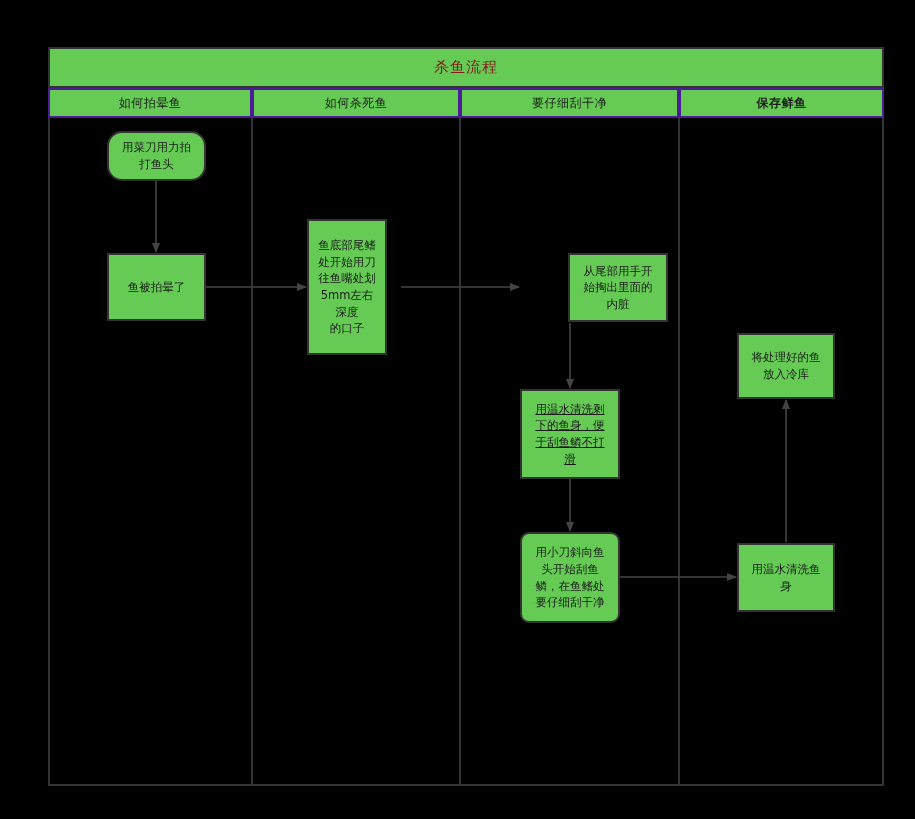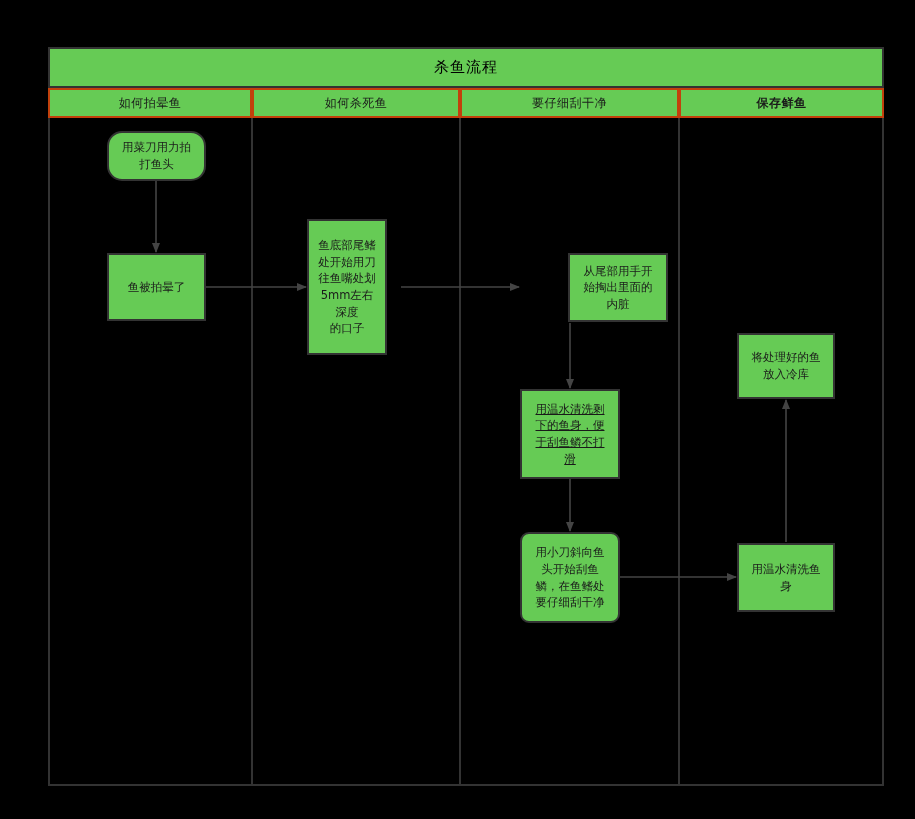--- a/index.html
+++ b/index.html
@@ -37,37 +37,37 @@
     left: 48px;
     top: 47px;
     width: 836px;
     height: 41px;
     box-sizing: border-box;
     background: #66CB55;
     border: 2px solid #333333;
     display: flex;
     align-items: center;
     justify-content: center;
-    color: #000000;
+    color: #7f1d1d;
     font-size: 15px;
     letter-spacing: 1px;
   }
   .header-row {
     position: absolute;
     left: 48px;
     top: 88px;
     width: 836px;
     height: 30px;
     box-sizing: border-box;
     display: flex;
   }
   .header-cell {
     box-sizing: border-box;
     background: #66CB55;
-    border: 2px solid #c2410c;
+    border: 2px solid #4c1d95;
     display: flex;
     align-items: center;
     justify-content: center;
     color: #1a1a1a;
     font-size: 12px;
     letter-spacing: 0.5px;
   }
   .lane-divider {
     position: absolute;
     top: 118px;

